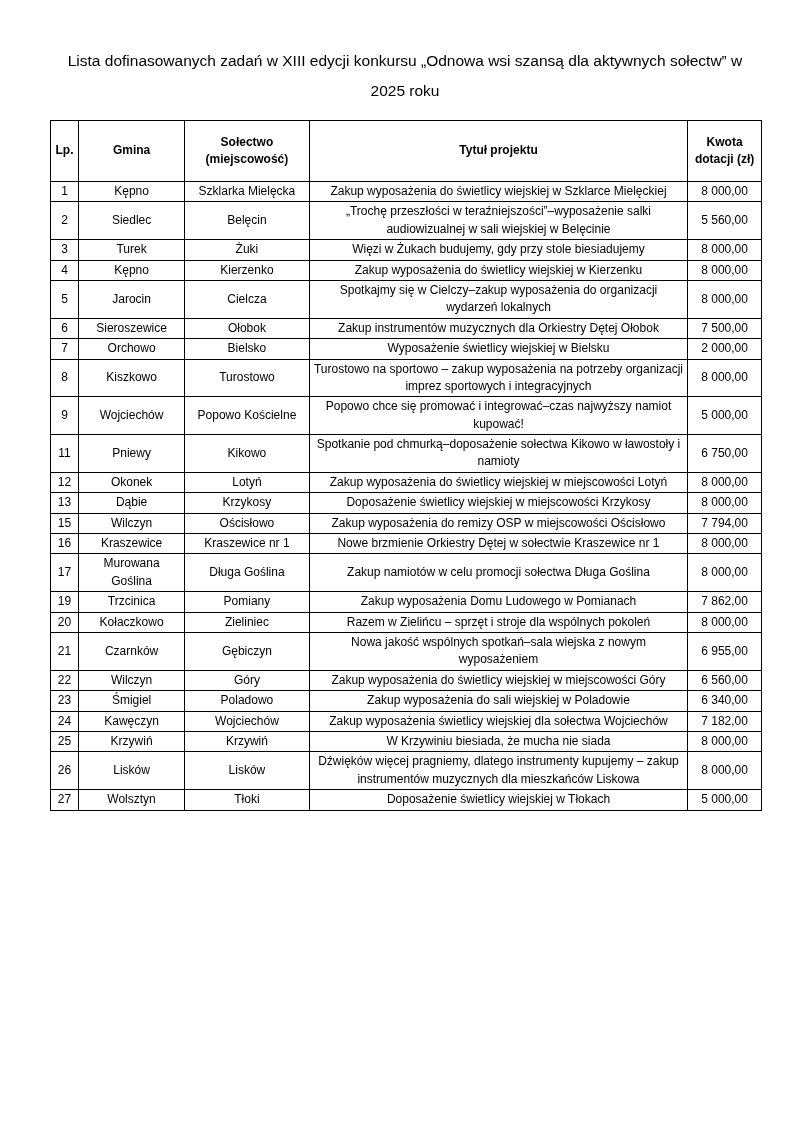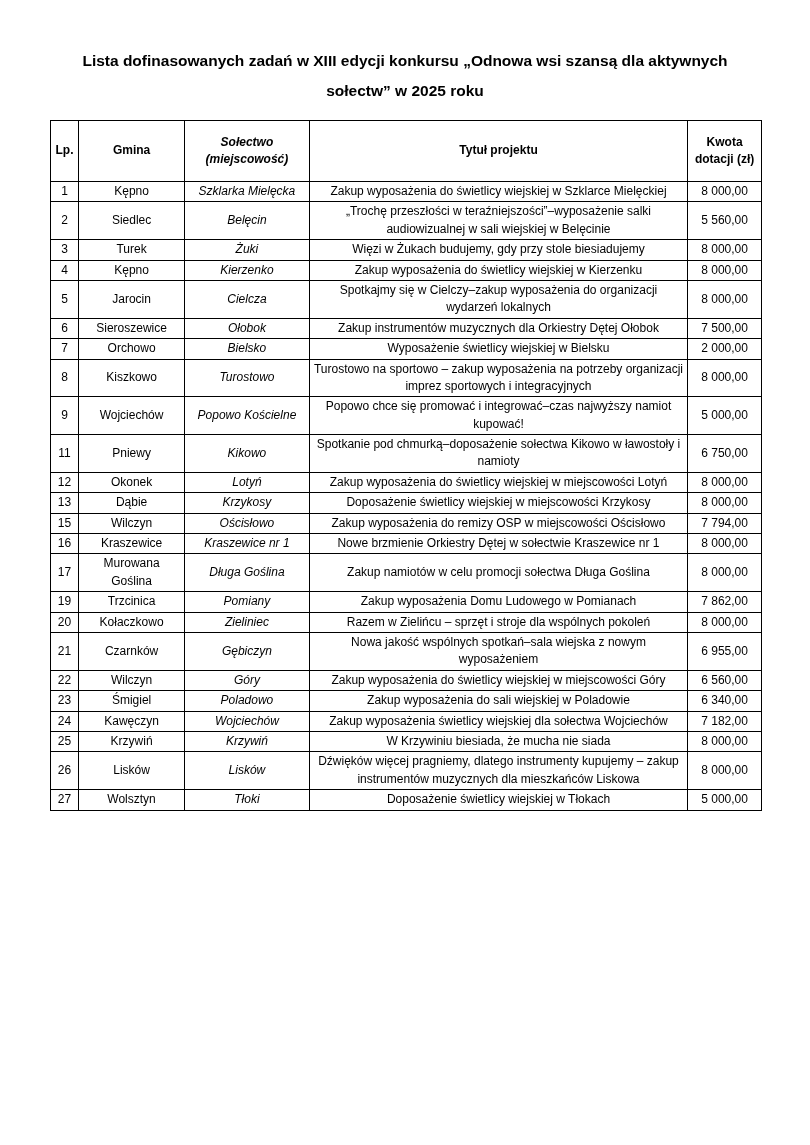--- a/index.html
+++ b/index.html
@@ -12,21 +12,21 @@
   .page {
     position: relative;
     width: 810px;
     height: 1145px;
     background: #ffffff;
     overflow: hidden;
   }
   .doc-title {
     margin: 46px 52px 0 52px;
     text-align: center;
-    font-weight: bold;
+    font-weight: normal;
     font-size: 15.5px;
     line-height: 30px;
     letter-spacing: 0px;
   }
   table.grants {
     border-collapse: collapse;
     table-layout: fixed;
     margin: 14px 48px 4px 50px;
     width: 712px;
   }
@@ -40,21 +40,21 @@
     vertical-align: middle;
     overflow-wrap: break-word;
   }
   table.grants th {
     font-weight: bold;
     height: 56px;
     padding: 2px 3px;
   }
   .col-lp      { width: 27px; }
   .col-gmina   { width: 102px; }
-  .col-solectwo{ width: 120px; font-style: italic; }
+  .col-solectwo{ width: 120px; }
   .col-tytul   { width: 364px; }
   .col-kwota   { width: 71px; }
   td.col-kwota {
     text-align: right;
     padding-right: 7px;
     white-space: nowrap;
   }
 </style>
 </head>
 <body>

